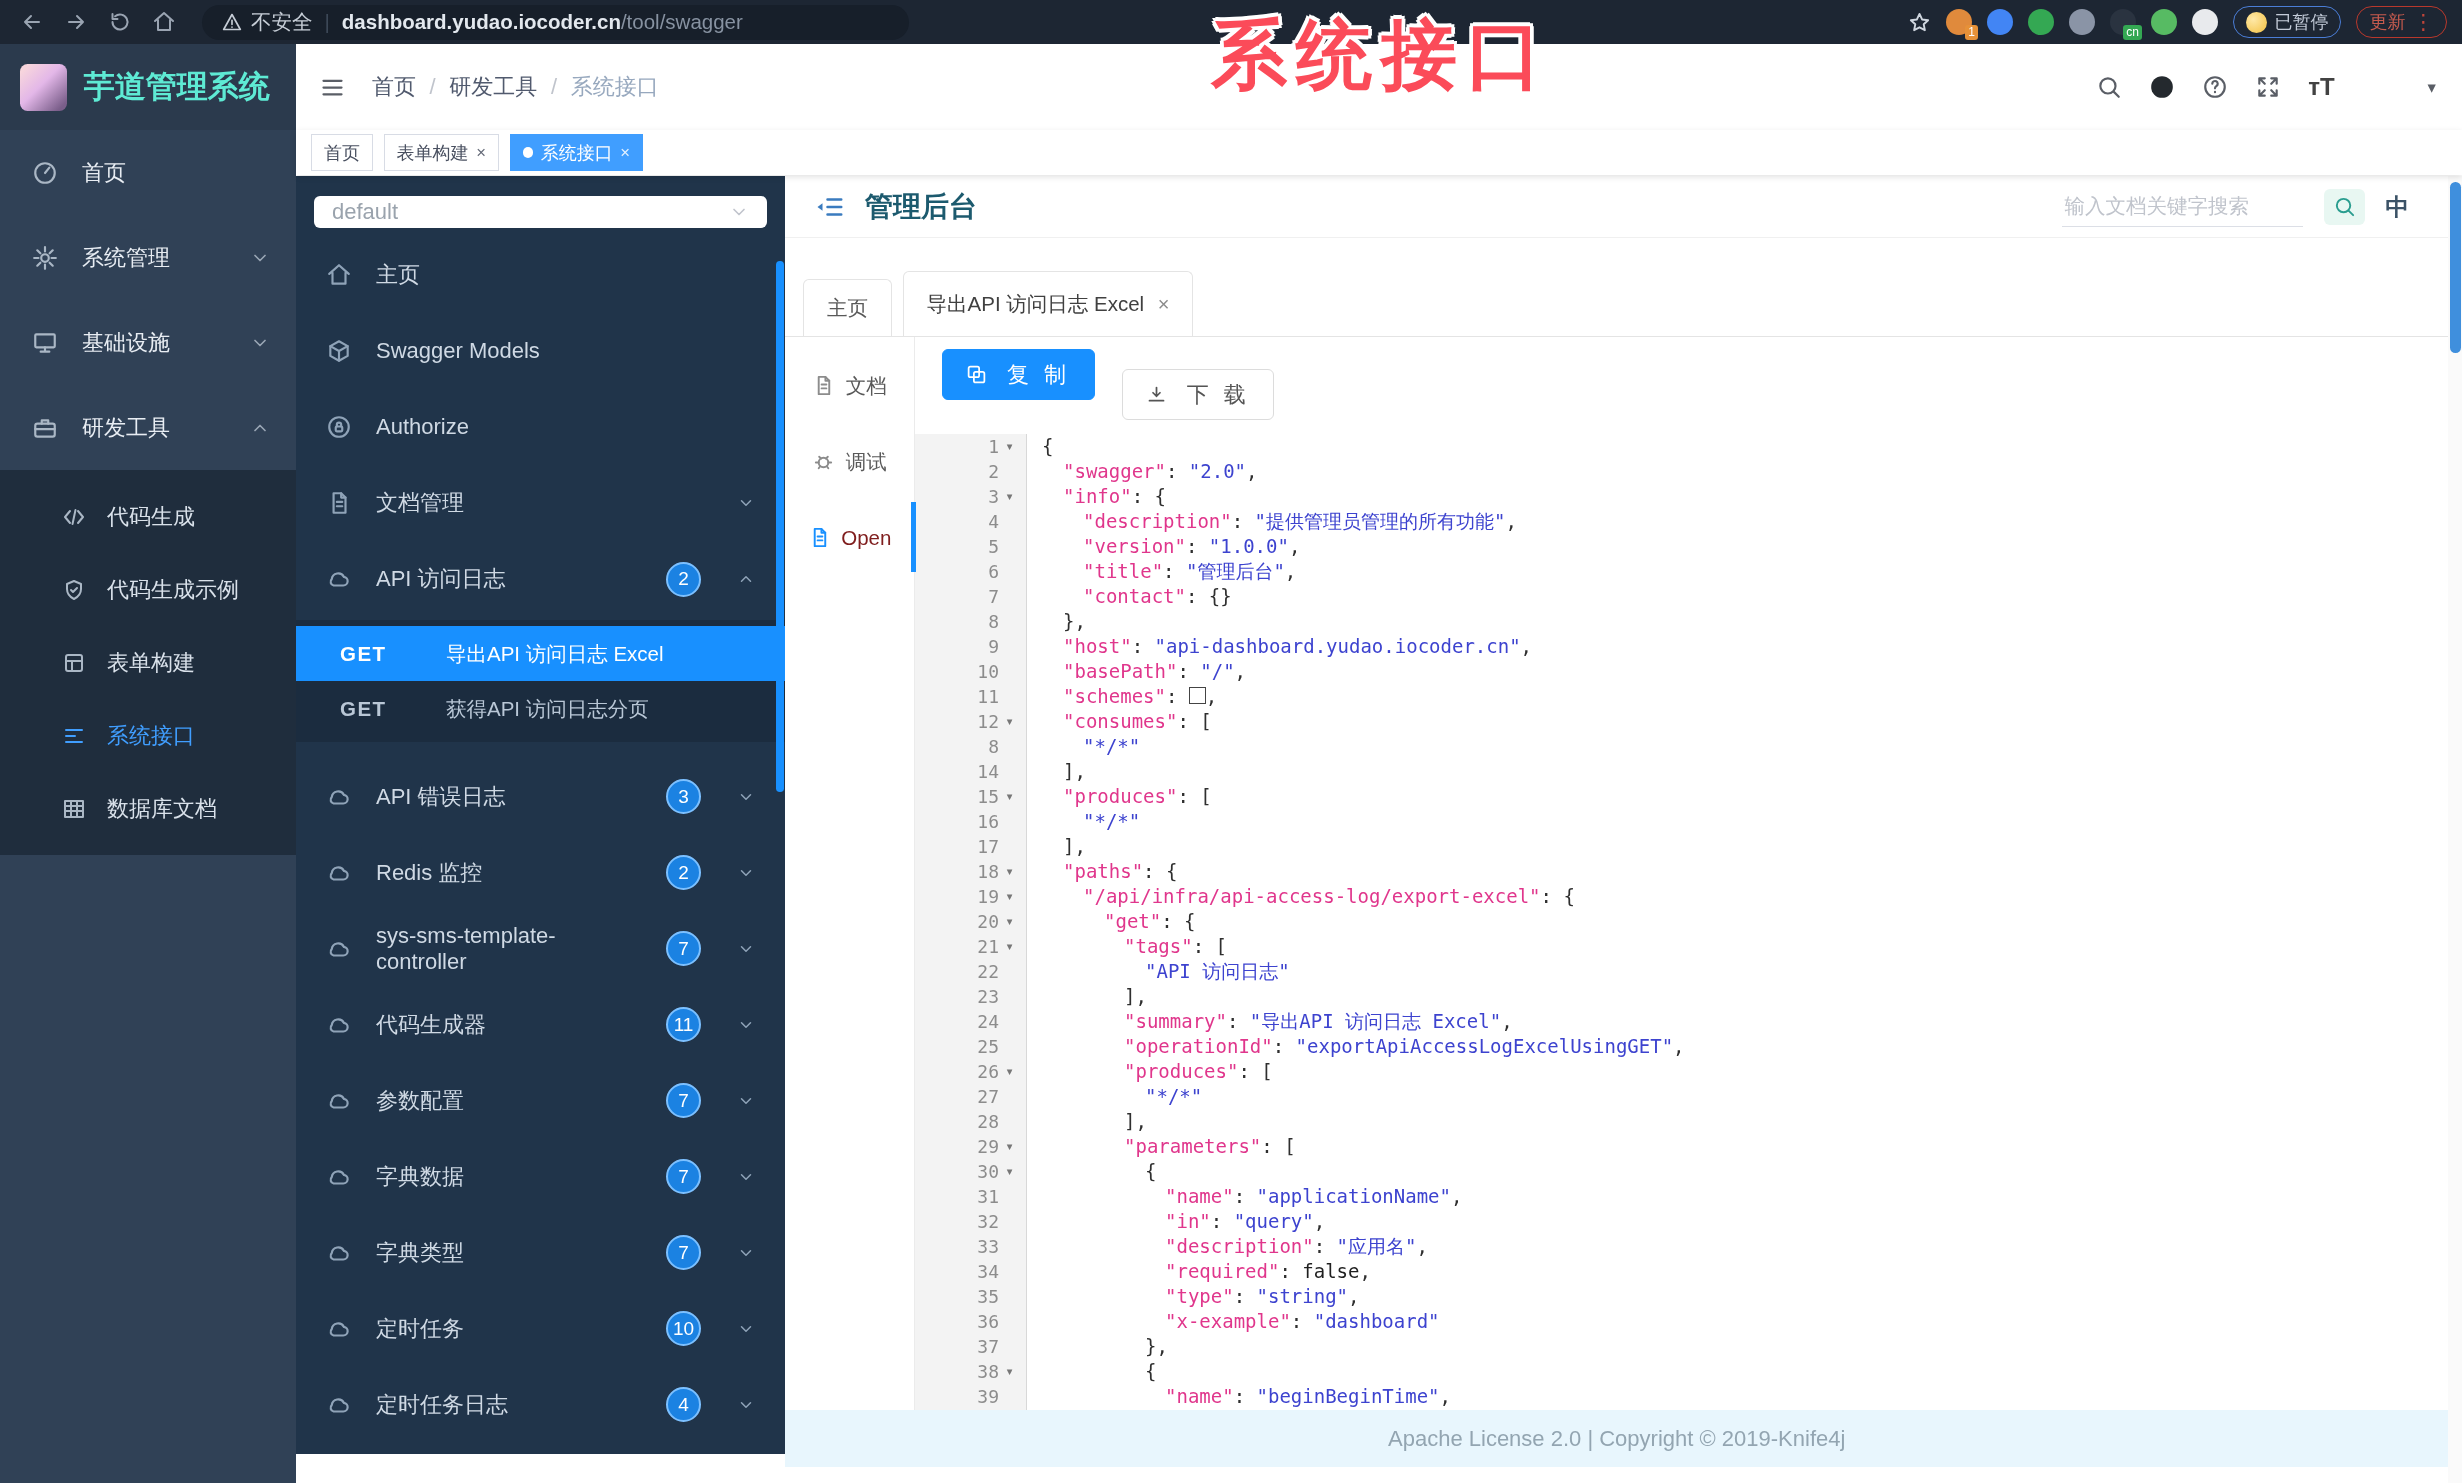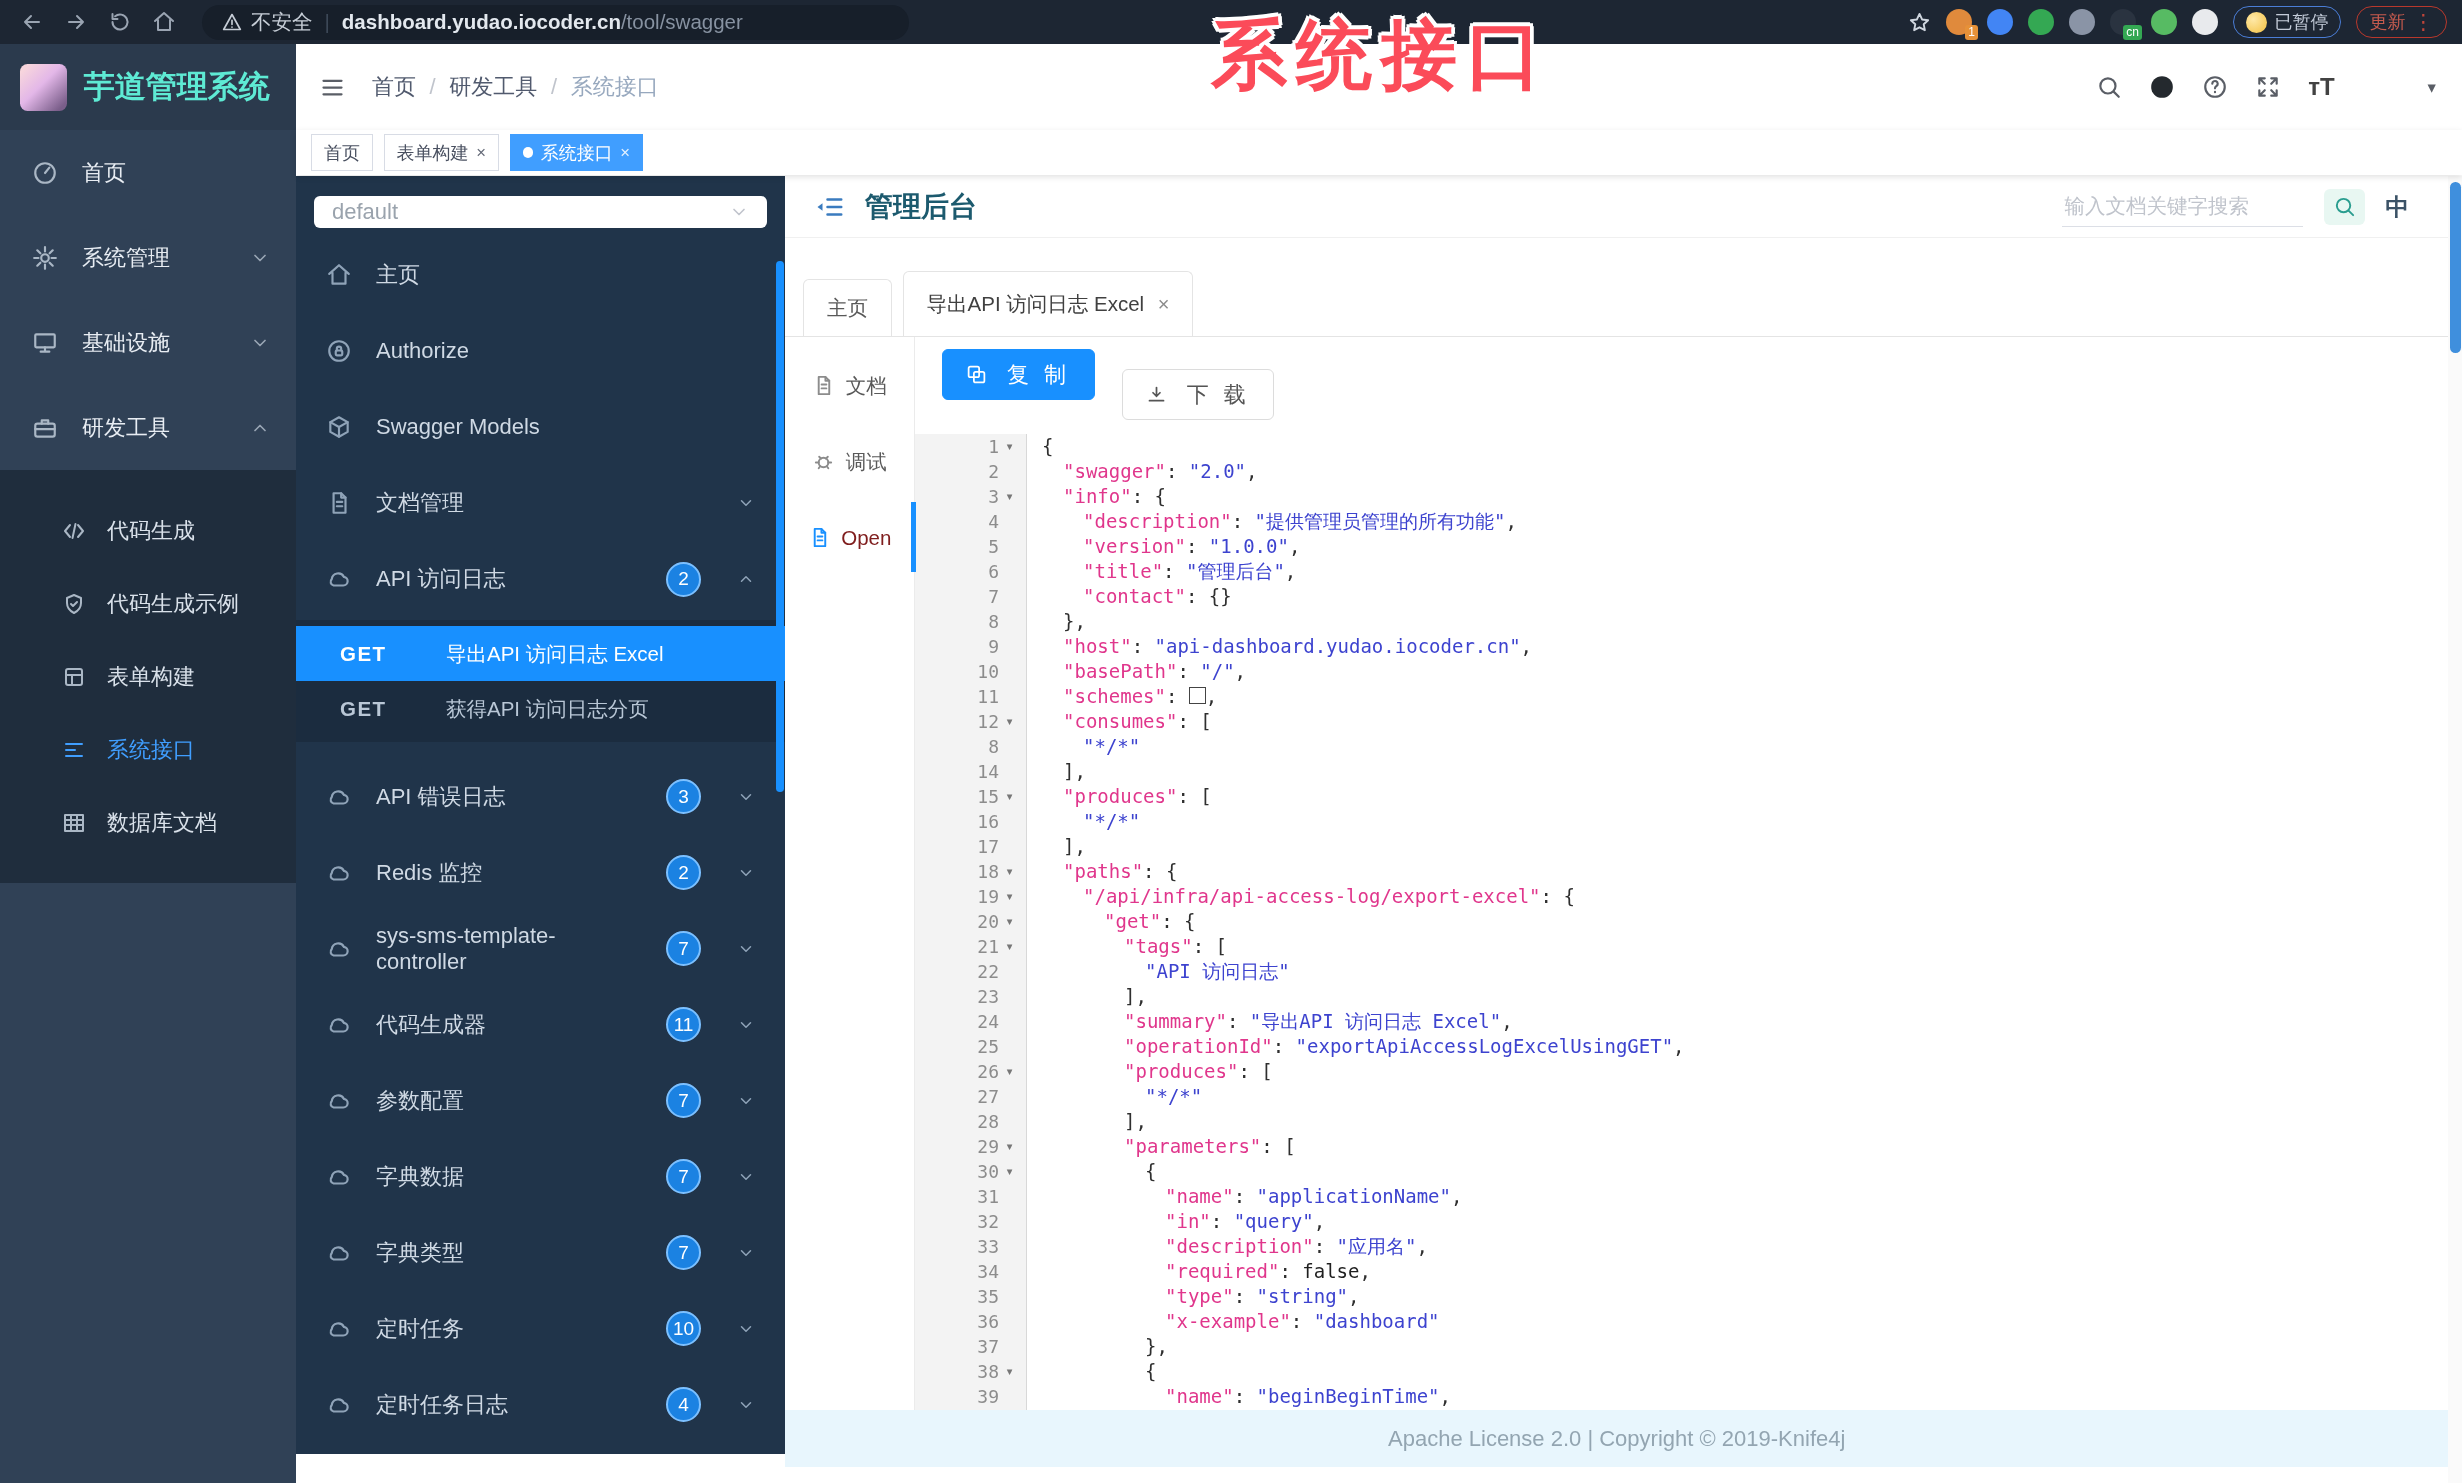--- a/index.html
+++ b/index.html
@@ -41,21 +41,21 @@
   
   #app-sidebar{position:absolute;left:0;top:44px;width:296px;bottom:0;background:#304156;z-index:3;}
   #logo{height:86px;display:flex;align-items:center;background:#2b3a4d;padding-left:20px;gap:16.7px;}
   .logo-img{width:47px;height:47px;border-radius:7.6px;flex:none;
             background:linear-gradient(135deg,#f7d5dd 10%,#e3b7e8 45%,#7a5e8a 90%);}
   #logo .t{color:#5eead4;font-size:31px;font-weight:bold;}
   .side-item{height:85px;display:flex;align-items:center;color:#e8edf3;font-size:22px;
              padding-left:32px;gap:24px;position:relative;}
   .side-item .ic{font-size:26px;color:#aab7c5;}
   .side-item .chev{position:absolute;right:26px;font-size:20px;color:#9aa6b5;}
-  #submenu{background:#1f2d3d;padding:24px 0;}
+  #submenu{background:#1f2d3d;padding:10px 0;}
   .sub-item{height:73px;display:flex;align-items:center;padding-left:62px;gap:21px;
             color:#d9e1ea;font-size:22px;}
   .sub-item .ic{font-size:24px;color:#aab7c5;}
   .sub-item.active{color:#409eff;}
   .sub-item.active .ic{color:#409eff;}
 
   
   #app-header{position:absolute;left:296px;top:44px;right:0;height:86px;background:#fff;
               display:flex;align-items:center;z-index:4;}
   .hamb{font-size:27px;color:#5a5e66;margin:0 26px 0 23px;}
@@ -397,35 +397,35 @@
         <span class="ic ">
           <svg viewBox="0 0 24 24" fill="none" stroke="currentColor" stroke-width="2" stroke-linecap="round" stroke-linejoin="round">
             <path d="M3 11l9-8 9 8M6 10v10h12V10"></path>
           </svg>
         </span>
         <span>主页</span>
       </div>
       <div class="sw-item">
         <span class="ic ">
           <svg viewBox="0 0 24 24" fill="none" stroke="currentColor" stroke-width="2" stroke-linecap="round" stroke-linejoin="round">
+            <path d="M12 3l8 4.5v9L12 21l-8-4.5v-9z"></path>
+            <path d="M4 7.5l8 4.5 8-4.5M12 12v9"></path>
+          </svg>
+        </span>
+        <span>Swagger Models</span>
+      </div>
+      <div class="sw-item">
+        <span class="ic ">
+          <svg viewBox="0 0 24 24" fill="none" stroke="currentColor" stroke-width="2" stroke-linecap="round" stroke-linejoin="round">
             <circle cx="12" cy="12" r="9"></circle>
             <rect x="9" y="11.5" width="6" height="4.5" rx="1"></rect>
             <path d="M10 11.5V10a2 2 0 0 1 4 0v1.5"></path>
           </svg>
         </span>
         <span>Authorize</span>
-      </div>
-      <div class="sw-item">
-        <span class="ic ">
-          <svg viewBox="0 0 24 24" fill="none" stroke="currentColor" stroke-width="2" stroke-linecap="round" stroke-linejoin="round">
-            <path d="M12 3l8 4.5v9L12 21l-8-4.5v-9z"></path>
-            <path d="M4 7.5l8 4.5 8-4.5M12 12v9"></path>
-          </svg>
-        </span>
-        <span>Swagger Models</span>
       </div>
       <div class="sw-item">
         <span class="ic ">
           <svg viewBox="0 0 24 24" fill="none" stroke="currentColor" stroke-width="2" stroke-linecap="round" stroke-linejoin="round">
             <path d="M7 3h7l4 4v14H7z"></path>
             <path d="M14 3v4h4M10 11h5M10 15h5"></path>
           </svg>
         </span>
         <span>文档管理</span>
         <span class="ic chev solo">

